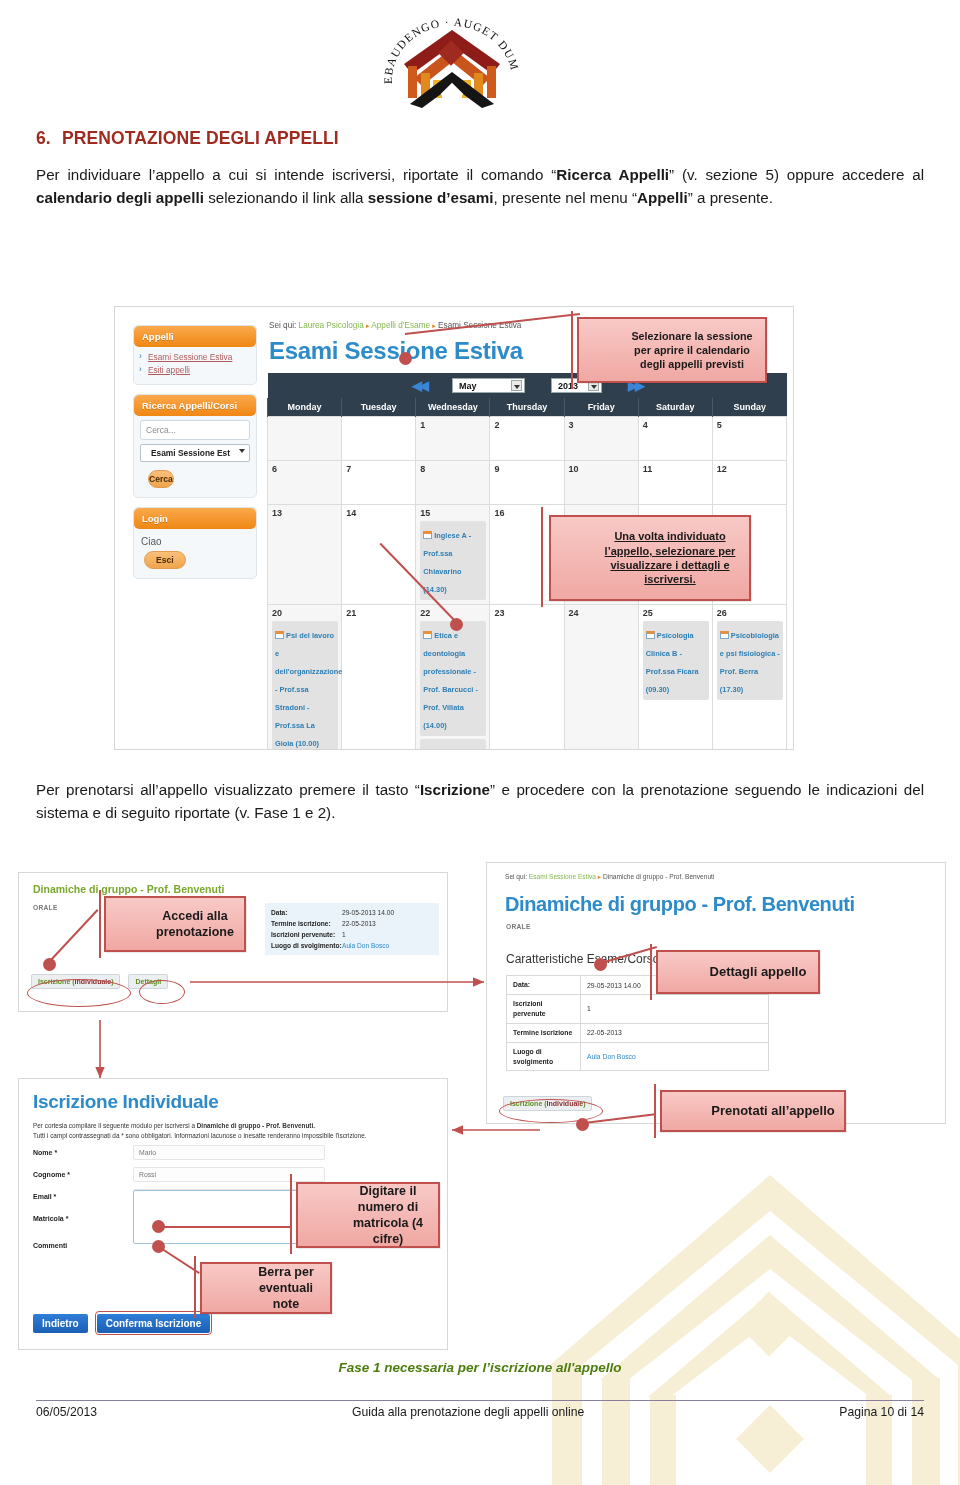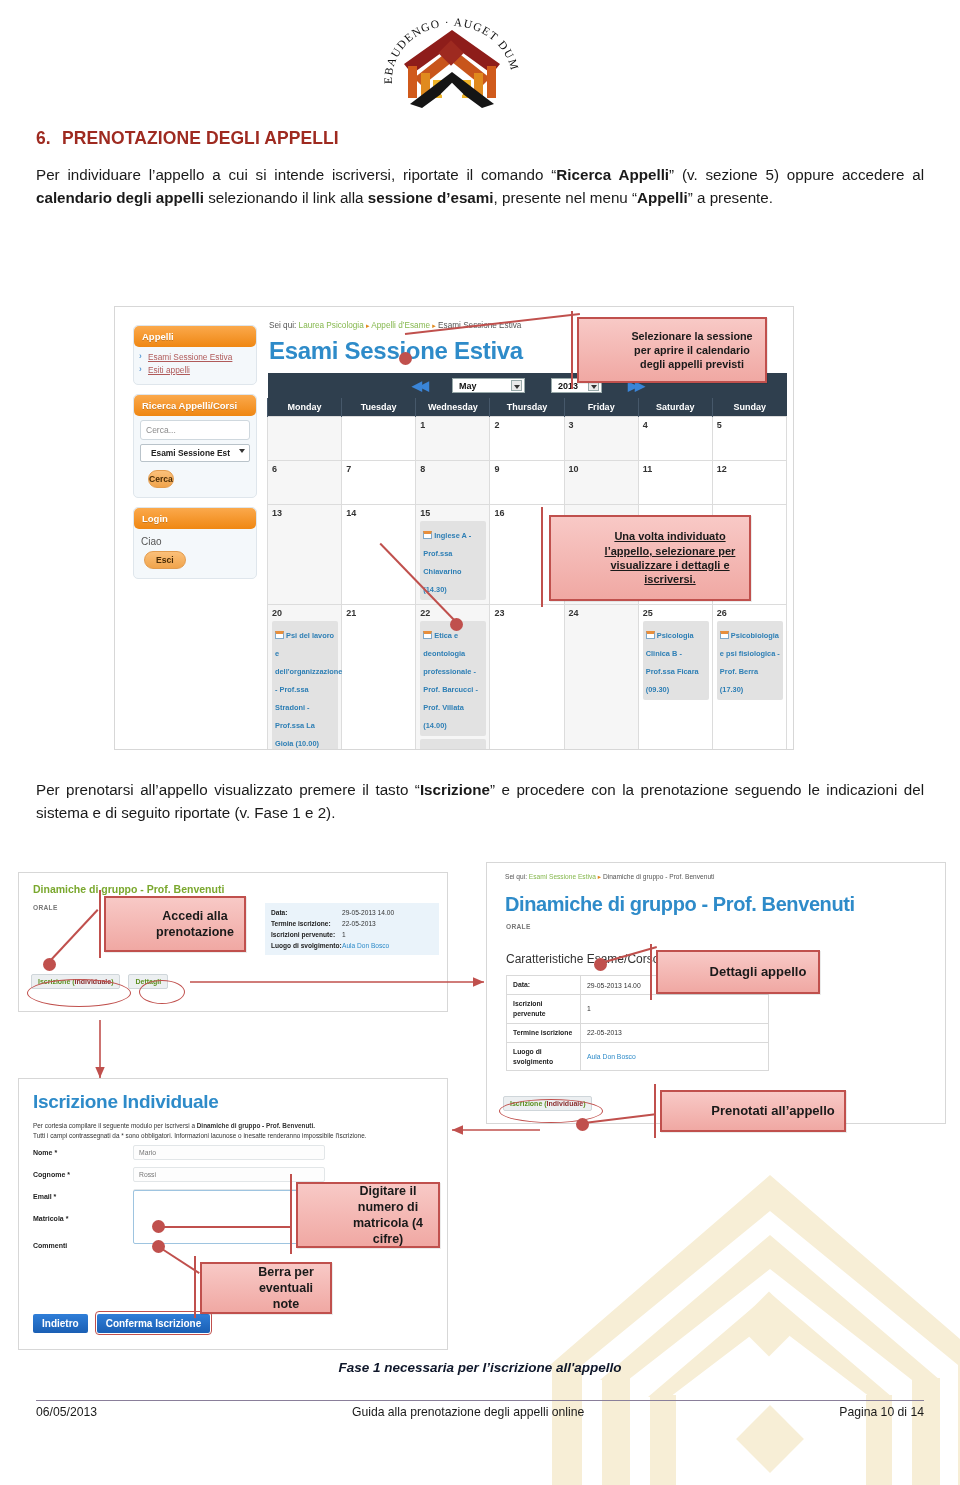--- a/index.html
+++ b/index.html
@@ -160,21 +160,21 @@
   .flabel { width:100px; font-size:7px; font-weight:bold; color:#222; }
   .finput { width:192px; background:#fdfdfd; border:1px solid #e2e6e8; font-size:6.8px; color:#777; padding:3px 5px; border-radius:2px; }
   .ftext { margin-left:100px; width:192px; height:54px; background:#fff; border:1px solid #9ec4e0; border-radius:2px; position:relative; }
   .ftext .grip { position:absolute; right:1px; bottom:1px; width:6px; height:6px; border-right:1px solid #bbb; border-bottom:1px solid #bbb; }
   .bluebtn { background:linear-gradient(#2f7ed8,#1a5fb4); color:#fff; font-weight:bold; font-size:10px; padding:4px 9px; border-radius:2px; display:inline-block; }
   .btnbar { position:absolute; left:14px; bottom:14px; display:flex; gap:7px; align-items:center; }
   .ringbtn { border:1px solid #c0504d; border-radius:4px; padding:1px; }
 
   .caption {
     position:absolute; left:0; top:1360px; width:960px; text-align:center;
-    font-size:13.5px; font-weight:bold; font-style:italic; color:#0f172a;
+    font-size:13.5px; font-weight:bold; font-style:italic; color:#4d7c0f;
   }
 
   
   .footer { position:absolute; left:36px; top:1400px; width:888px; }
   .footer .rule { border-top:1px solid #8a7f9a; margin-bottom:4px; }
   .footer .frow2 { display:flex; font-size:12.2px; color:#1a1a1a; }
   .footer .fl { flex:0 0 auto; }
   .footer .fc { flex:1; text-align:center; }
   .footer .fr { flex:0 0 auto; }
 

